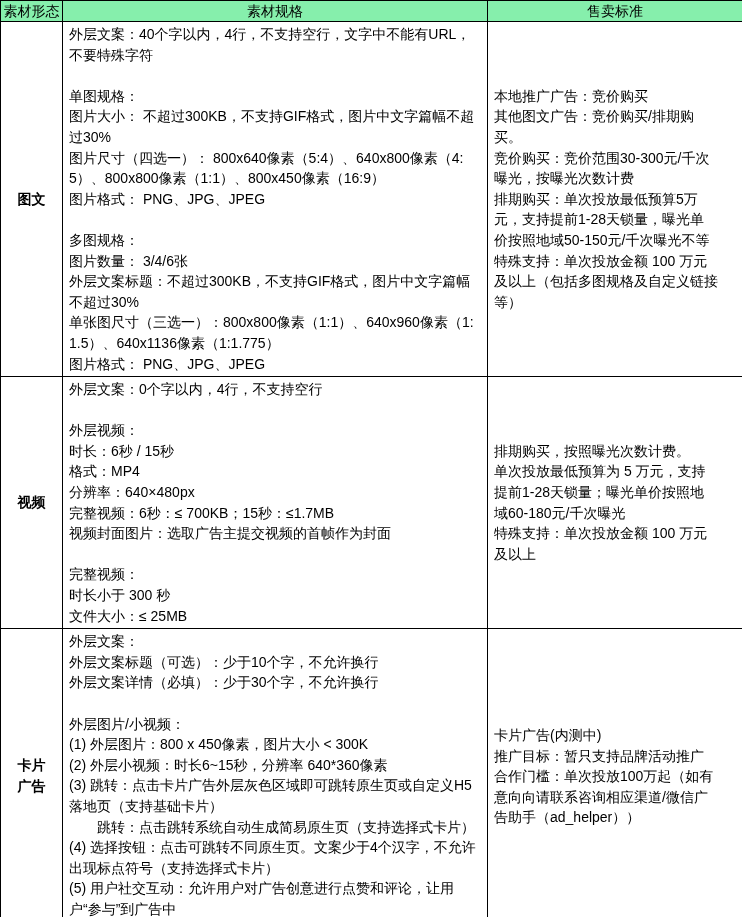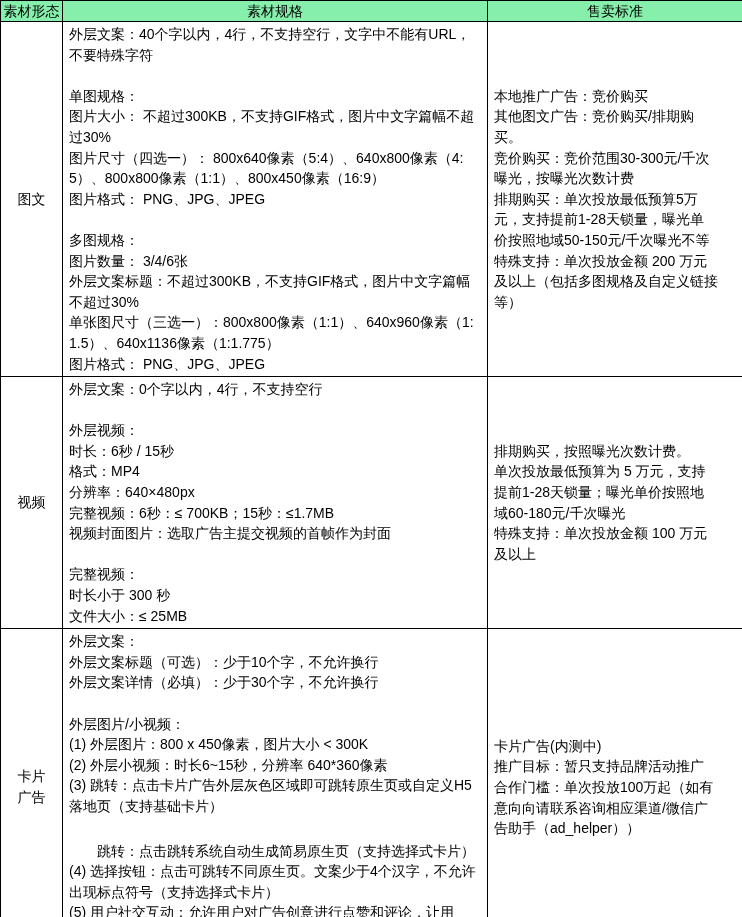--- a/index.html
+++ b/index.html
@@ -33,38 +33,38 @@
     height: 20px;
     text-align: center;
     padding: 0 2px;
     line-height: 20px;
   }
   td.form {
     text-align: center;
     vertical-align: middle;
     padding: 12px;
     line-height: 21px;
+    font-weight: bold;
   }
   td.spec {
     vertical-align: top;
     padding: 2px 6px 2px 6px;
   }
   td.sales {
     vertical-align: middle;
     padding: 2px 24px 2px 6px;
   }
   .line {
     line-height: 20.6px;
     min-height: 20.6px;
     white-space: normal;
     word-break: break-all;
   }
   .line.indent {
     padding-left: 2em;
-    margin-top: 24px;
   }
   .line b { font-weight: normal; }
   tbody tr:nth-child(1) { height: 351px; }
   tbody tr:nth-child(2) { height: 246px; }
   tbody tr:nth-child(3) { height: 296px; }
 </style>
 </head>
 <body>
 
 <div class="page">
@@ -96,21 +96,21 @@
             <div class="line">图片数量： 3/4/6张</div>
             <div class="line">外层文案标题：不超过300KB，不支持GIF格式，图片中文字篇幅不超过30%</div>
             <div class="line">单张图尺寸（三选一）：800x800像素（1:1）、640x960像素（1:1.5）、640x1136像素（1:1.775）</div>
             <div class="line">图片格式： PNG、JPG、JPEG</div>
           </td>
           <td class="sales">
             <div class="line">本地推广广告：竞价购买</div>
             <div class="line">其他图文广告：竞价购买/排期购买。</div>
             <div class="line">竞价购买：竞价范围30-300元/千次曝光，按曝光次数计费</div>
             <div class="line">排期购买：单次投放最低预算5万元，支持提前1-28天锁量，曝光单价按照地域50-150元/千次曝光不等</div>
-            <div class="line">特殊支持：单次投放金额 200 万元及以上（包括多图规格及自定义链接等）</div>
+            <div class="line">特殊支持：单次投放金额 100 万元及以上（包括多图规格及自定义链接等）</div>
           </td>
         </tr>
         <tr>
           <td class="form">视频</td>
           <td class="spec">
             <div class="line"><b>外层文案：</b>0个字以内，4行，不支持空行</div>
             <div class="line">&nbsp;</div>
             <div class="line"><b>外层视频：</b></div>
             <div class="line">时长：6秒 / 15秒</div>
             <div class="line">格式：MP4</div>

